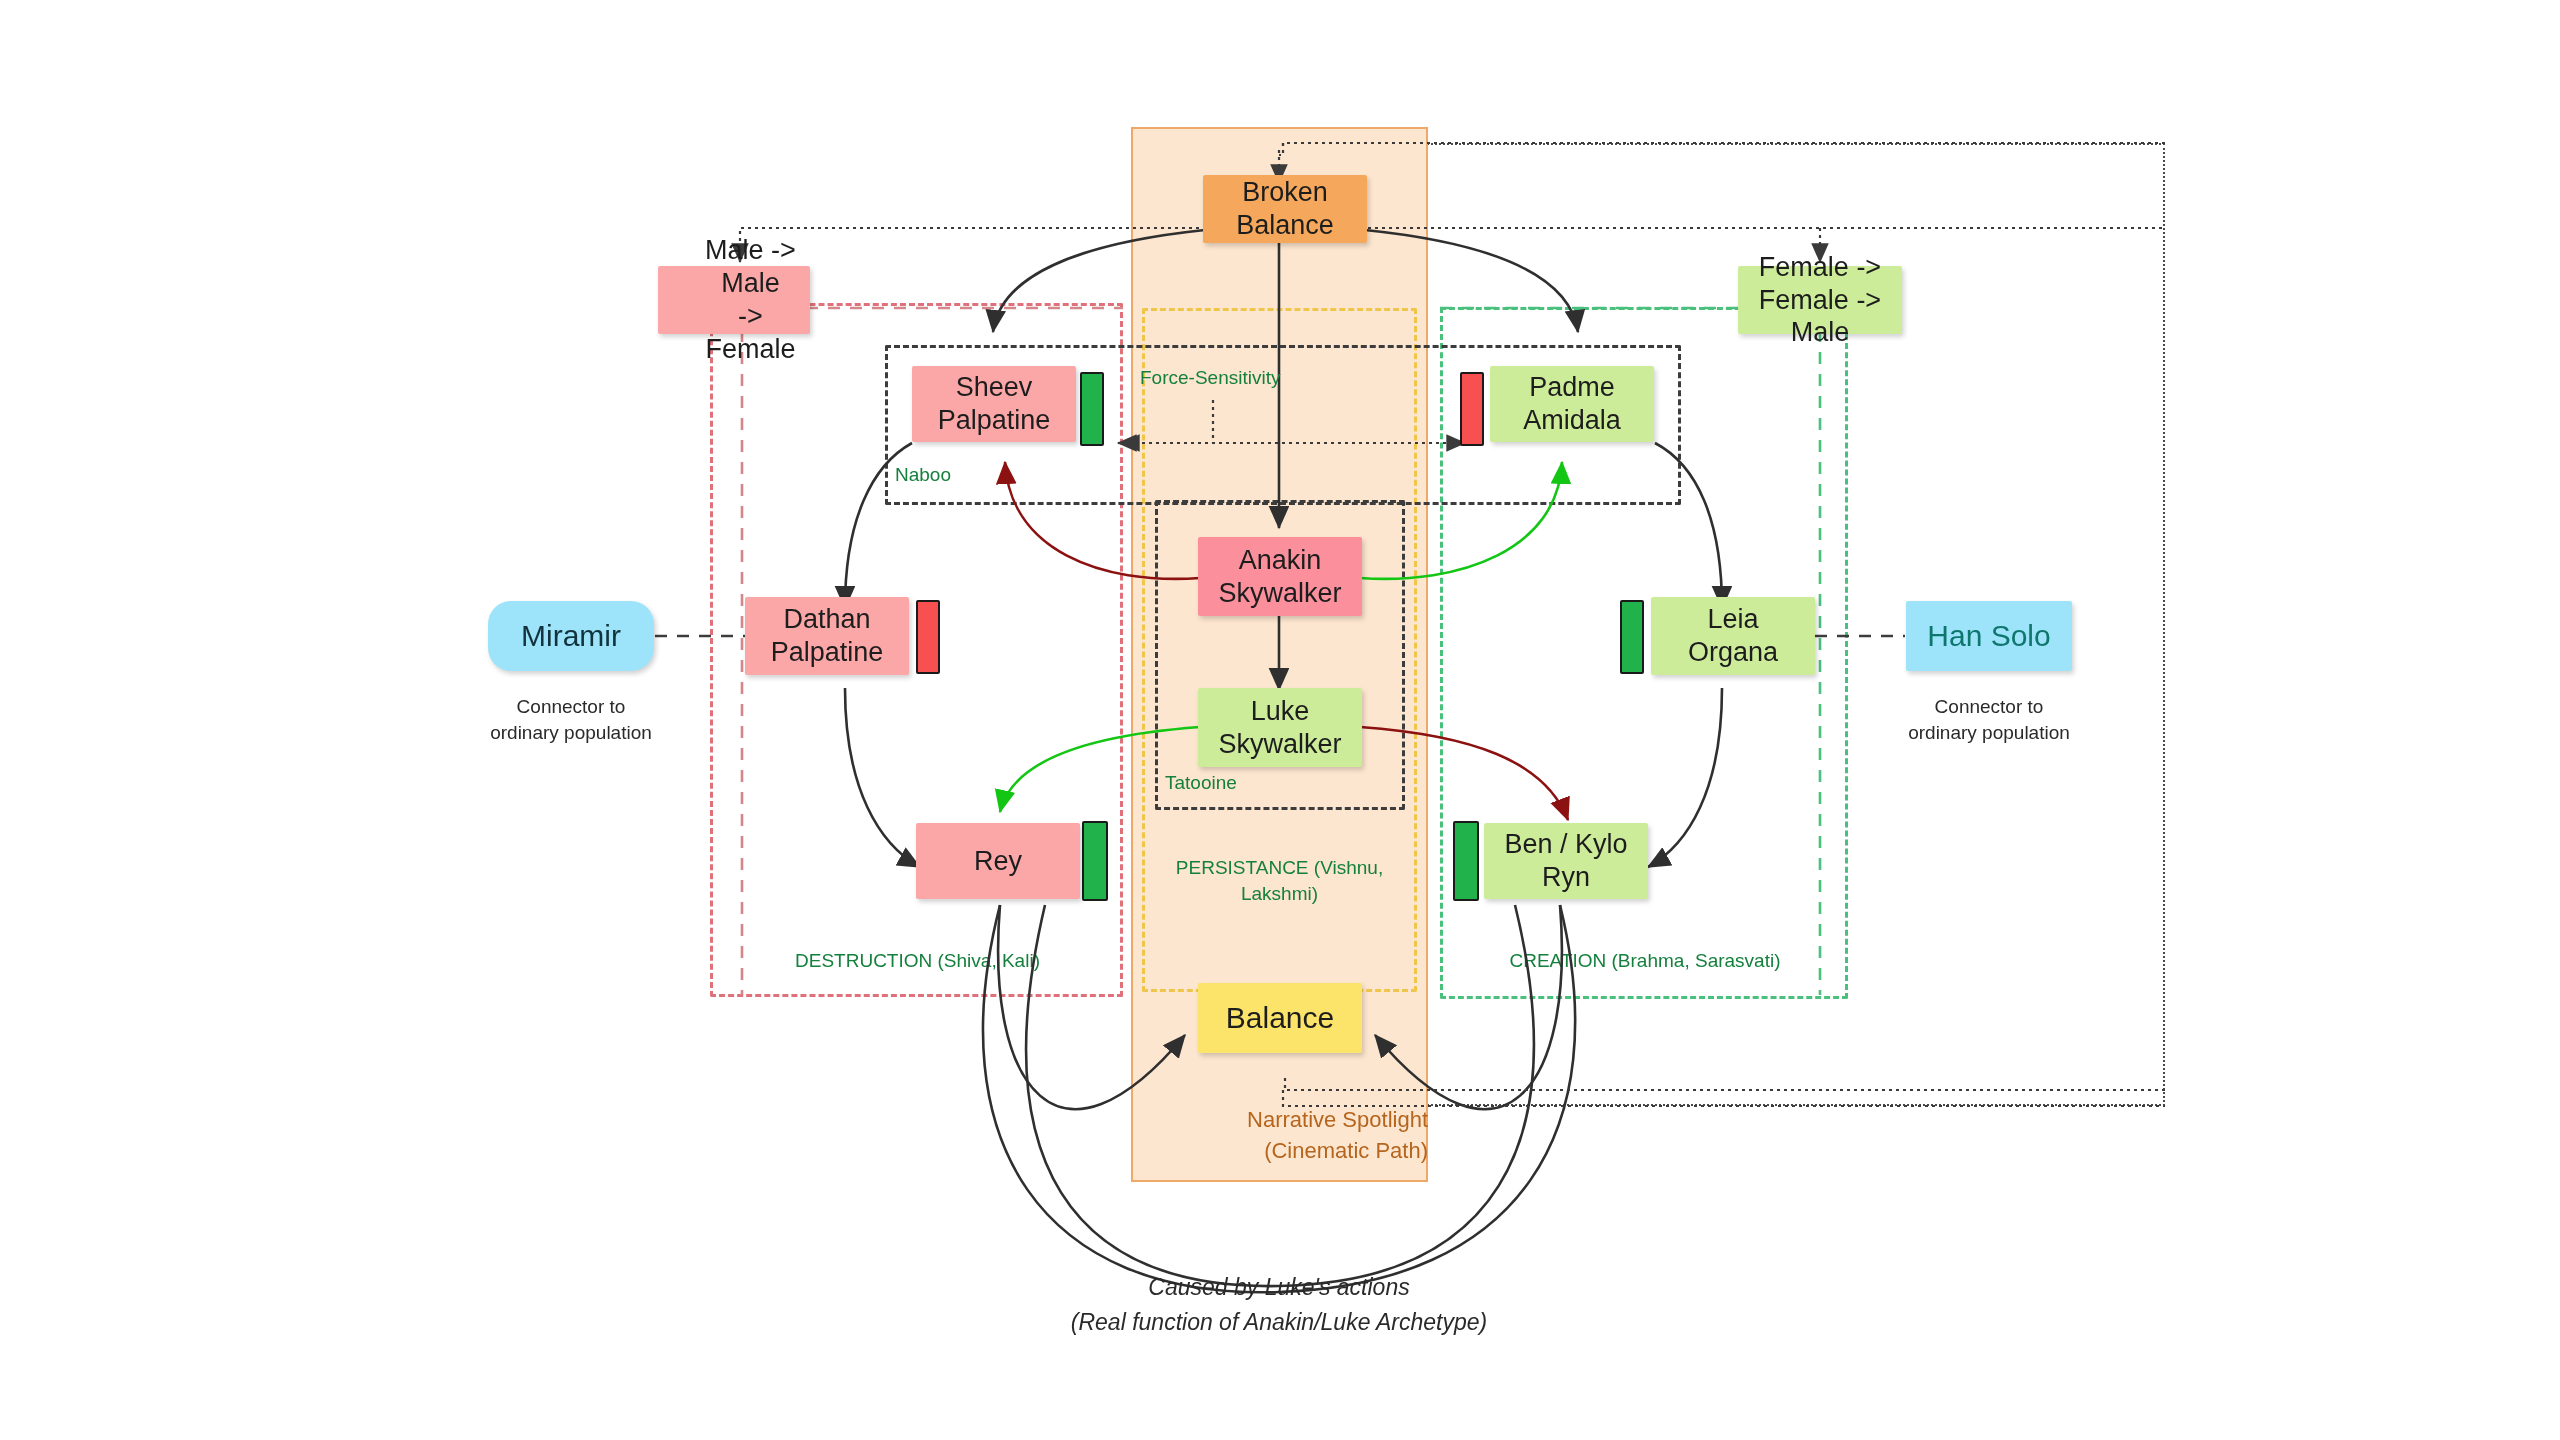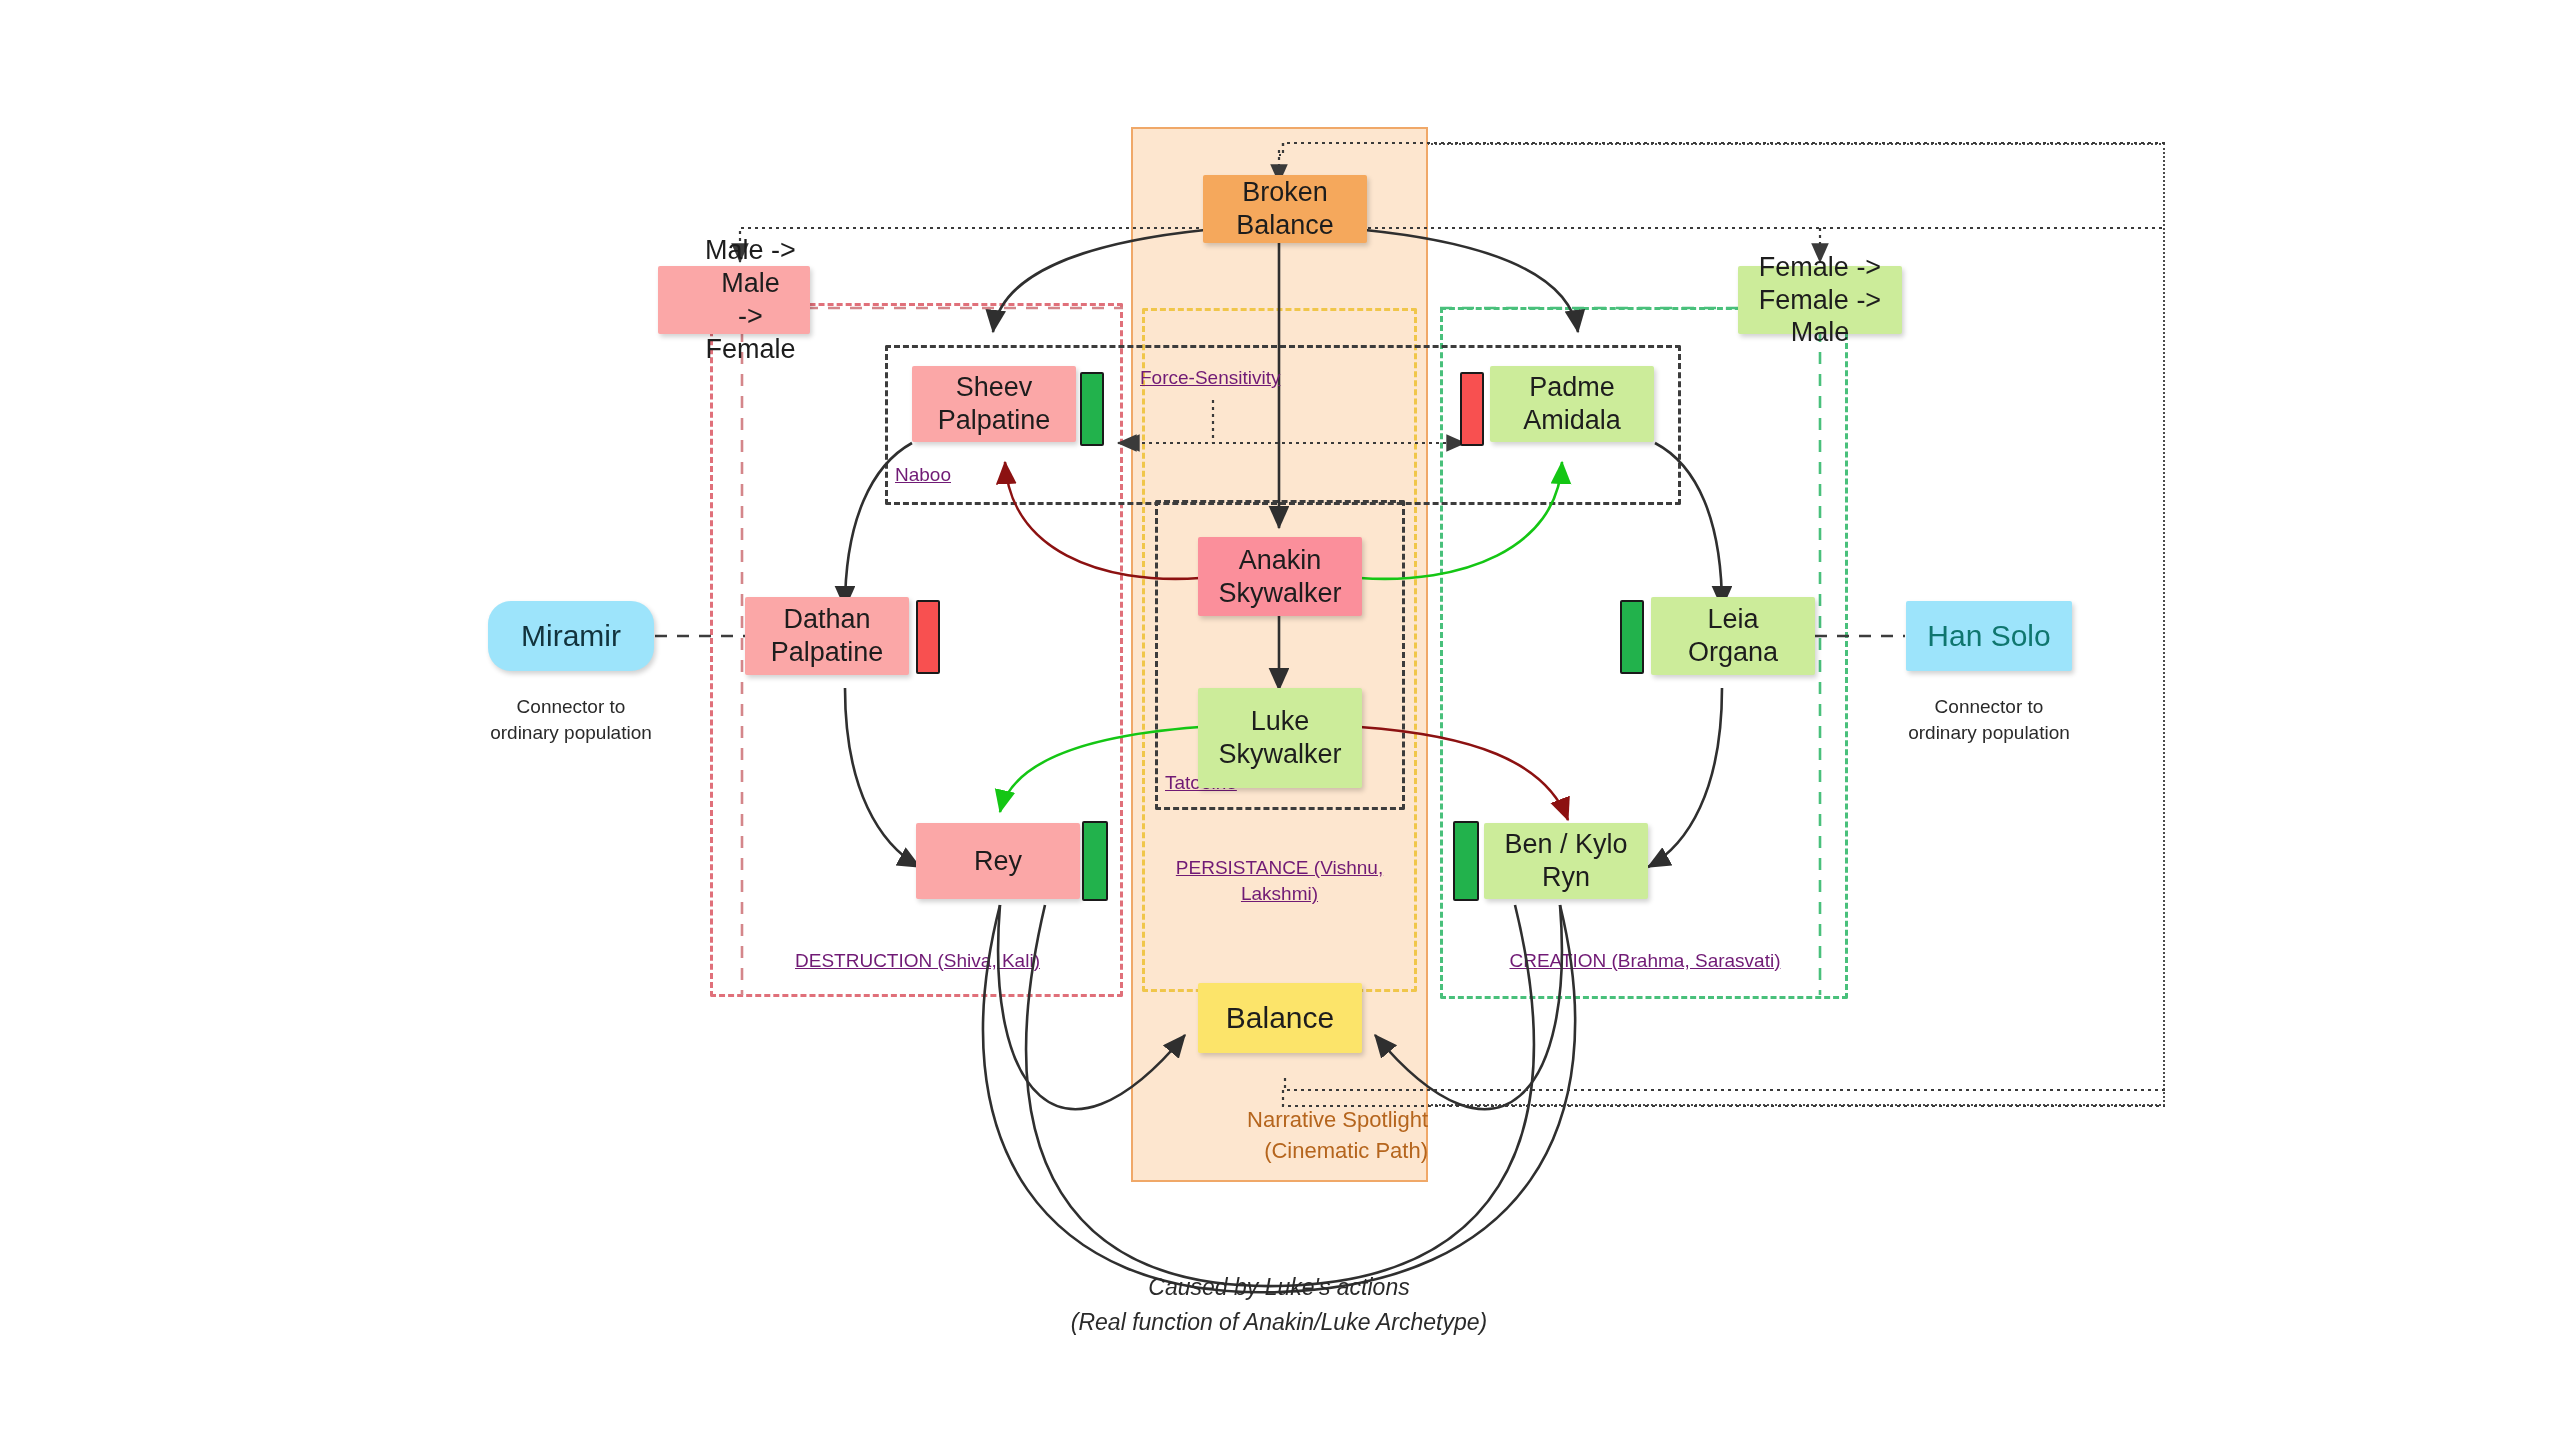--- a/index.html
+++ b/index.html
@@ -4,21 +4,21 @@
 <style>
   html,body{margin:0;padding:0;background:#ffffff;}
   body{width:2560px;height:1440px;font-family:"Liberation Sans",sans-serif;color:#1d1d1d;overflow:hidden;position:relative;}
   #stage{position:absolute;left:0;top:0;width:2560px;height:1440px;}
   svg.layer{position:absolute;left:0;top:0;width:2560px;height:1440px;pointer-events:none;}
   .node{position:absolute;box-sizing:border-box;display:flex;align-items:center;justify-content:center;
         text-align:center;line-height:1.22;border-radius:2px;box-shadow:2px 3px 5px rgba(0,0,0,.18);
         font-size:27px;white-space:pre-line;}
   .bar{position:absolute;border:2px solid #1a1a1a;border-radius:2px;box-sizing:border-box;}
   .capt{position:absolute;text-align:center;font-size:19px;color:#2a2a2a;line-height:1.35;white-space:pre-line;}
-  .grouplabel{position:absolute;font-size:19px;color:#701a75;line-height:1.35;white-space:pre-line;text-align:center;text-decoration:underline;}
+  .grouplabel{position:absolute;font-size:19px;color:#15803d;line-height:1.35;white-space:pre-line;text-align:center;}
   .gbox{position:absolute;box-sizing:border-box;border-radius:2px;}
   .spotlight{position:absolute;box-sizing:border-box;background:#fde6cf;border:2px solid #f0a868;}
   .spot-label{position:absolute;text-align:right;font-size:22px;color:#b5651d;line-height:1.4;white-space:pre-line;}
   .outerdot{position:absolute;box-sizing:border-box;border:2px dotted #4a4a4a;}
 </style>
 </head>
 <body>
 
 <div id="stage">
 
@@ -149,21 +149,21 @@
 Palpatine</div>
   <div class="bar" style="left:1080px;top:372px;width:24px;height:74px;background:#22b24c;"></div>
 
   <div class="node" style="left:1490px;top:366px;width:164px;height:76px;background:#ccec9a;">Padme
 Amidala</div>
   <div class="bar" style="left:1460px;top:372px;width:24px;height:74px;background:#f85050;"></div>
 
   <div class="node" style="left:1198px;top:537px;width:164px;height:79px;background:#fb8f9b;">Anakin
 Skywalker</div>
 
-  <div class="node" style="left:1198px;top:688px;width:164px;height:100px;background:#ccec9a;">Luke
+  <div class="node" style="left:1198px;top:688px;width:164px;height:79px;background:#ccec9a;">Luke
 Skywalker</div>
 
   <div class="node" style="left:745px;top:597px;width:164px;height:78px;background:#fba7a7;">Dathan
 Palpatine</div>
   <div class="bar" style="left:916px;top:600px;width:24px;height:74px;background:#f85050;"></div>
 
   <div class="node" style="left:1651px;top:597px;width:164px;height:78px;background:#ccec9a;">Leia
 Organa</div>
   <div class="bar" style="left:1620px;top:600px;width:24px;height:74px;background:#22b24c;"></div>
 

